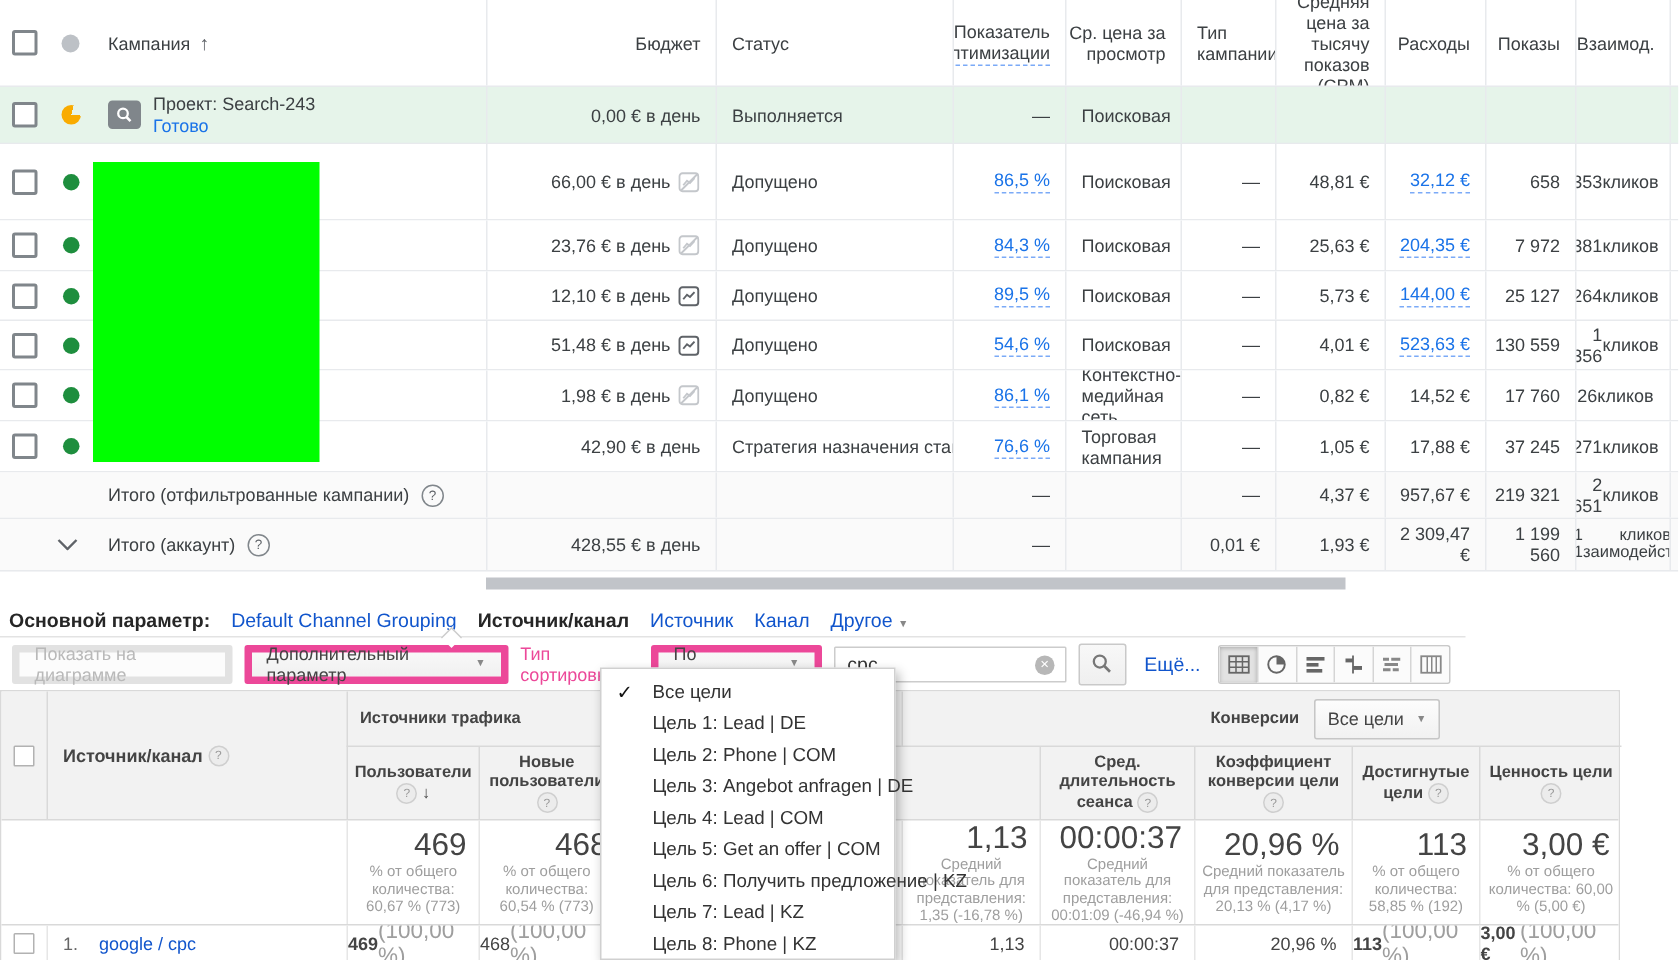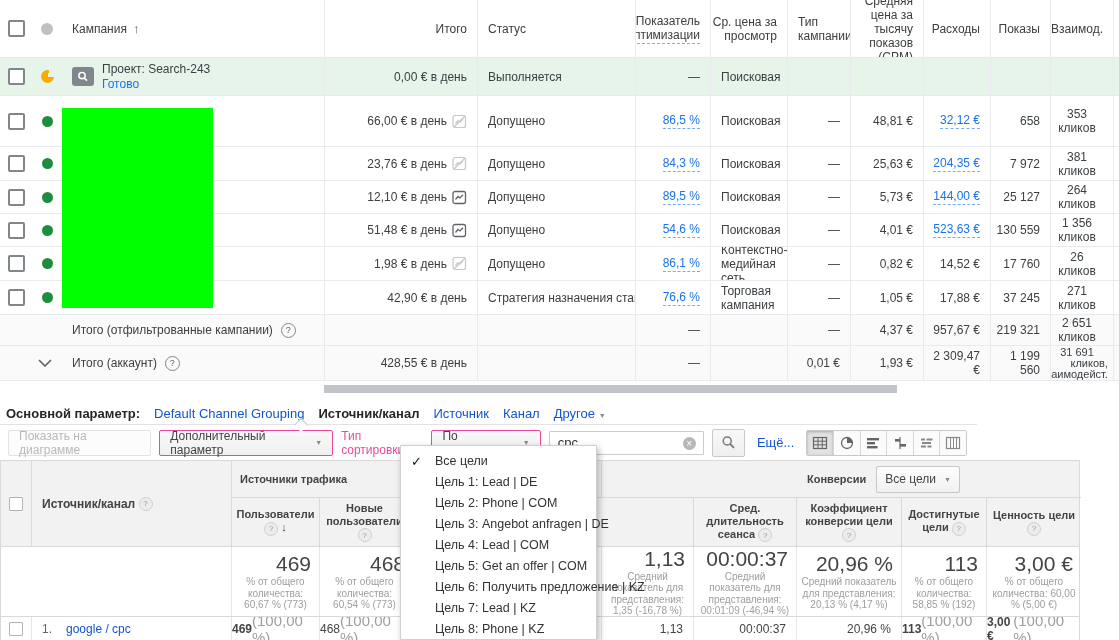--- a/index.html
+++ b/index.html
@@ -20,39 +20,39 @@
   .gray-bg{background:#fafafa}
   .lnk{color:#1a73e8}
   .dash{border-bottom:1px dashed #7baaf7;padding-bottom:1px}
   .cb{width:13px;height:13px;border:2px solid #80868b;border-radius:2px;margin-left:8px;background:#fff;flex:none}
   .dot{width:11px;height:11px;border-radius:50%;margin-left:12px;flex:none}
   .dot.gray{width:12px;height:12px;background:#bdc1c6;margin-left:11px}
   .dot.grn{background:#1e8e3e}
   .pac{width:13px;height:13px;border-radius:50%;margin-left:11px;flex:none;
     background:conic-gradient(from 15deg,transparent 0 80deg,#f9ab00 80deg 360deg)}
   .badge{width:22px;height:19px;background:#80868b;border-radius:3px;display:flex;align-items:center;justify-content:center;flex:none;margin-left:10px;margin-right:8px}
-  .two{flex-direction:column;align-items:flex-end;justify-content:center;line-height:13px}
+  .two{flex-direction:row;align-items:flex-end;justify-content:center;line-height:13px}
   .typ{font-size:11.5px;line-height:12px;padding-left:10px}
   .nowrap{white-space:nowrap}
   .qa{width:13px;height:13px;border:1px solid #80868b;border-radius:50%;color:#5f6368;font-size:9px;
     display:inline-flex;align-items:center;justify-content:center;margin-left:8px;flex:none}
   .icgap{margin-left:5px;flex:none}
   .redaction{position:absolute;left:62px;top:108px;width:151px;height:200px;background:#00ff00;z-index:5}
   .hthumb{position:absolute;left:324px;top:385px;width:573px;height:8px;background:#c1c4c9;z-index:4}
   .sortup{color:#5f6368;margin-left:6px;font-size:13px}
   
   .ga{position:absolute;top:403px;left:0;width:977px;color:#444}
   .gnav{height:21px;display:flex;align-items:center;gap:14px;padding-left:6px;font-size:13px;
     border-bottom:1px solid #e3e3e3;position:relative;background:#fff}
   .gnav .bold{font-weight:bold;color:#262626}
   .glnk{color:#1155cc}
   .notch{position:absolute;left:296px;bottom:-6px;width:9px;height:9px;background:#fff;
     border-left:1px solid #ccc;border-top:1px solid #ccc;transform:rotate(45deg);z-index:3}
   .gbar{height:35px;display:flex;align-items:center;gap:8px;padding:0 10px 0 8px;background:#fff}
-  .btn{height:26px;border:1px solid #ec4899;border-radius:2px;background:linear-gradient(#f8f8f8,#f0f0f0);
+  .btn{height:26px;border:5px solid #ec4899;border-radius:2px;background:linear-gradient(#f8f8f8,#f0f0f0);
     font-size:12px;color:#444;display:inline-flex;align-items:center;padding:0 10px;gap:7px;box-sizing:border-box}
   .btn.dis{color:#b9b9b9;background:#fcfcfc;border-color:#e2e2e2}
   .car{font-size:7px;color:#888}
   .sw{position:relative;margin-left:auto}
   .sin{width:125px;height:24px;border:1px solid #ccc;border-radius:1px;font-size:13px;color:#333;
     padding:0 20px 0 8px;font-family:"Liberation Sans",sans-serif;box-sizing:content-box;height:22px}
   .clr{position:absolute;right:8px;top:6px;width:13px;height:13px;border-radius:50%;background:#b7b7b7;
     color:#fff;font-size:10px;line-height:13px;text-align:center}
   .sbtn{width:34px;height:26px;border:1px solid #c9c9c9;border-radius:2px;background:linear-gradient(#f8f8f8,#efefef);
     display:flex;align-items:center;justify-content:center}
@@ -103,21 +103,21 @@
       <div>
           <div class="cb"></div>
         </div>
       <div>
           <span class="dot gray"></span>
         </div>
       <div class="l hcell">
           <span>Кампания</span>
           <span class="sortup">↑</span>
         </div>
-      <div class="bl r hcell">Итого</div>
+      <div class="bl r hcell">Бюджет</div>
       <div class="bl l hcell">Статус</div>
       <div class="bl r hcell">
           <span class="dash" style="border-color:#7baaf7">Показатель оптимизации</span>
         </div>
       <div class="bl r hcell">Ср. цена за просмотр</div>
       <div class="bl l hcell">Тип кампании</div>
       <div class="bl r hcell hsm">Средняя цена за тысячу показов (CPM)</div>
       <div class="bl r hcell">Расходы</div>
       <div class="bl r hcell">Показы</div>
       <div class="bl r hcell">Взаимод.</div>

